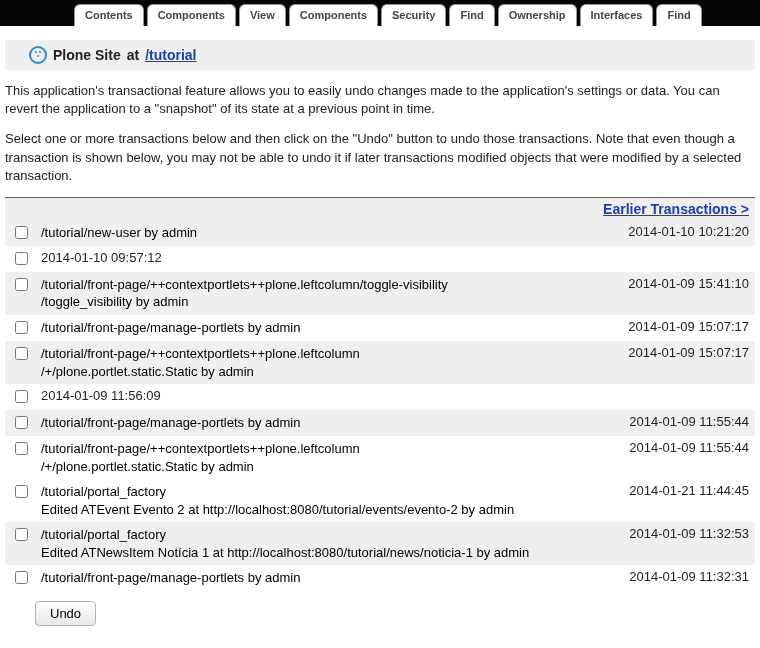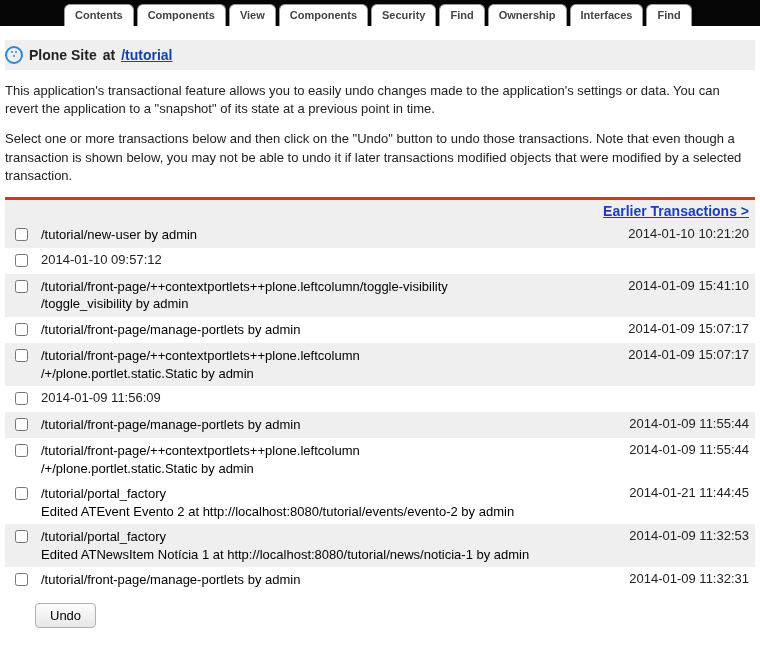--- a/index.html
+++ b/index.html
@@ -14,21 +14,21 @@
 
   
   .topbar {
     background: #050505;
     height: 26px;
     position: relative;
   }
   .tabs {
     position: absolute;
     bottom: 0;
-    left: 64px;
+    left: 74px;
     right: 5px;
     display: flex;
     gap: 3px;
   }
   .tab {
     background: #fff;
     border: 1px solid #999;
     border-bottom: none;
     border-top-left-radius: 6px;
     border-top-right-radius: 6px;
@@ -40,21 +40,21 @@
     line-height: 14px;
   }
   .tab.active {
     padding-bottom: 4px;
   }
 
   
   .heading-bar {
     margin: 14px 5px 8px 5px;
     background: #efefef;
-    padding: 6px 0;
+    padding: 6px 24px;
     display: flex;
     align-items: center;
     gap: 6px;
   }
   .plone-icon {
     width: 14px;
     height: 14px;
     border: 2px solid #2a8ad4;
     border-radius: 50%;
     position: relative;
@@ -83,21 +83,21 @@
     font-size: 14px;
   }
 
   
   .desc { margin: 12px 5px; line-height: 1.4; color: #222; }
 
   
   .tx-wrap { margin: 0 5px; }
   .tx-headrow {
     background: #efefef;
-    border-top: 3px solid #c2410c;
+    border-top: 1px solid #c2410c;
     display: flex;
     justify-content: flex-end;
     padding: 3px 6px;
   }
   .earlier {
     color: #1a3db8;
     font-weight: bold;
     font-size: 14px;
     cursor: pointer;
   }

